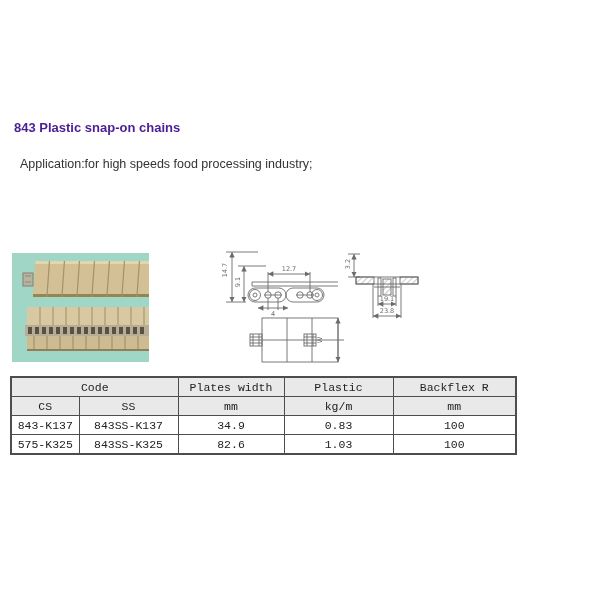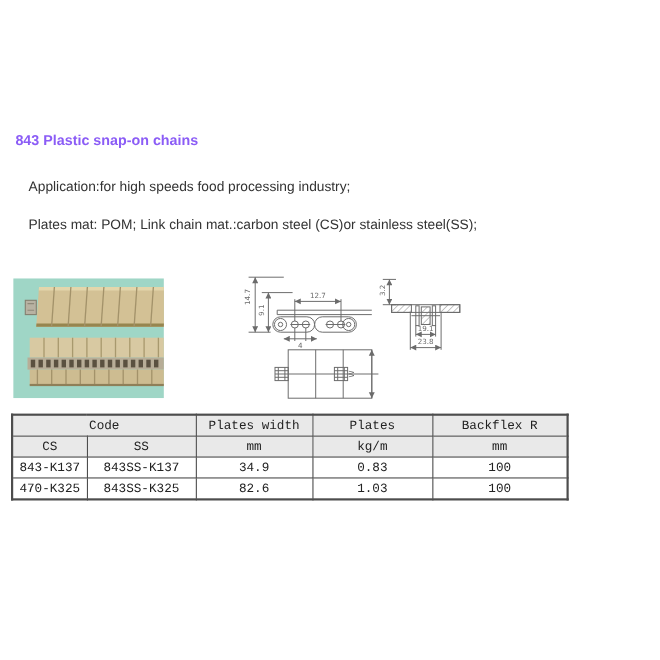--- a/index.html
+++ b/index.html
@@ -1,41 +1,40 @@
 <!DOCTYPE html>
 <html><head>
 <meta charset="utf-8">
 <style>
   html,body{margin:0;padding:0;background:#fff;}
   .page{position:relative;width:600px;height:600px;background:#ffffff;overflow:hidden;
         font-family:"Liberation Sans",sans-serif;color:#2f2f2f;}
-  .title{position:absolute;left:14px;top:120px;font-size:13px;font-weight:bold;color:#8b5cf6;}
+  .title{position:absolute;left:14px;top:120px;font-size:13px;font-weight:bold;color:#4c1d95;}
   .specs{position:absolute;left:14px;top:147px;width:560px;}
-  .specs p{margin:12px;font-size:12.5px;line-height:22.3px;color:#333;}
+  .specs p{margin:6px;font-size:12.5px;line-height:22.3px;color:#333;}
   .photo{position:absolute;left:12px;top:253px;width:137px;height:109px;}
   .drawings{position:absolute;left:210px;top:242px;width:220px;height:136px;text-align:center;}
   .dim-label{font-family:"DejaVu Sans",sans-serif;font-size:6.5px;fill:#6b6b6b;}
   table.spec{position:absolute;left:10px;top:376px;border-collapse:collapse;
              font-family:"Liberation Mono",monospace;font-size:11.5px;color:#222;
              table-layout:fixed;width:505px;}
   table.spec th, table.spec td{border:1px solid #4d4d4d;text-align:center;padding:0;
              height:18px;font-weight:normal;overflow:hidden;white-space:nowrap;}
   table.spec tr.hdr th{background:#e9e9e9;}
   table.spec{border:2px solid #4d4d4d;}
 </style>
 </head>
 <body>
 
 <div class="page">
 
   <div class="title">843 Plastic snap-on chains</div>
 
   <div class="specs">
     <p>Application:for high speeds food processing industry;</p>
-    <p>Plates mat: POM; Link chain mat.:carbon steel (CS)or stainless steel(SS);</p>
   </div>
 
   <div class="photo">
     <svg width="137" height="109" viewBox="0 0 137 109">
       <rect x="0" y="0" width="137" height="109" fill="#9fd6c6"></rect>
 
       <g transform="skewX(-4)">
         <rect x="24" y="8" width="116" height="36" fill="#d3c195"></rect>
         <rect x="24" y="8" width="116" height="3" fill="#e3d6ab"></rect>
         <rect x="24" y="41" width="116" height="3" fill="#96854f"></rect>
@@ -211,39 +210,39 @@
       <col style="width:68px">
         <col style="width:99px">
         <col style="width:106px">
       <col style="width:109px">
         <col style="width:123px">
     </colgroup>
     <tbody>
         <tr class="hdr">
       <th colspan="2">Code</th>
       <th>Plates width</th>
-      <th>Plates</th>
+      <th>Plastic</th>
       <th>Backflex R</th>
     </tr>
     <tr class="hdr">
       <th>CS</th>
       <th>SS</th>
       <th>mm</th>
       <th>kg/m</th>
       <th>mm</th>
     </tr>
     <tr>
       <td>843-K137</td>
       <td>843SS-K137</td>
       <td>34.9</td>
       <td>0.83</td>
       <td>100</td>
     </tr>
     <tr>
-      <td>470-K325</td>
+      <td>575-K325</td>
       <td>843SS-K325</td>
       <td>82.6</td>
       <td>1.03</td>
       <td>100</td>
     </tr>
   </tbody>
     </table>
 
 </div>
 

